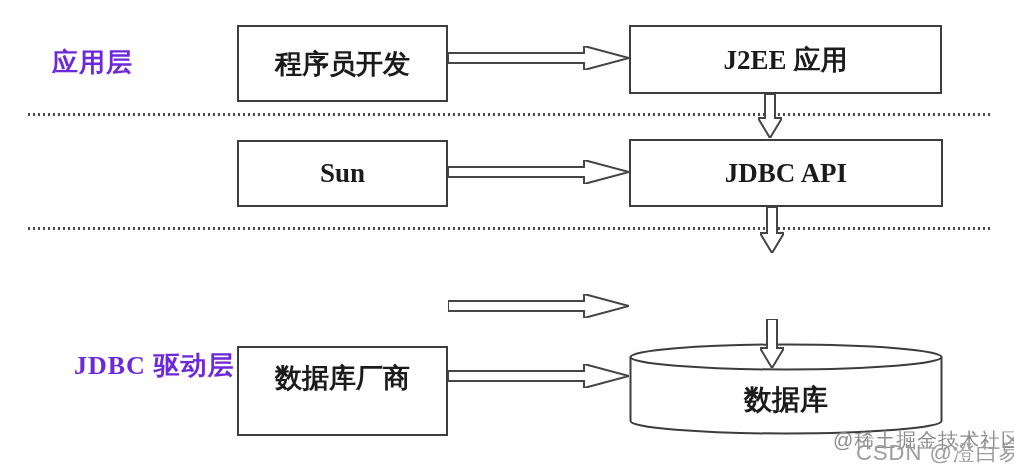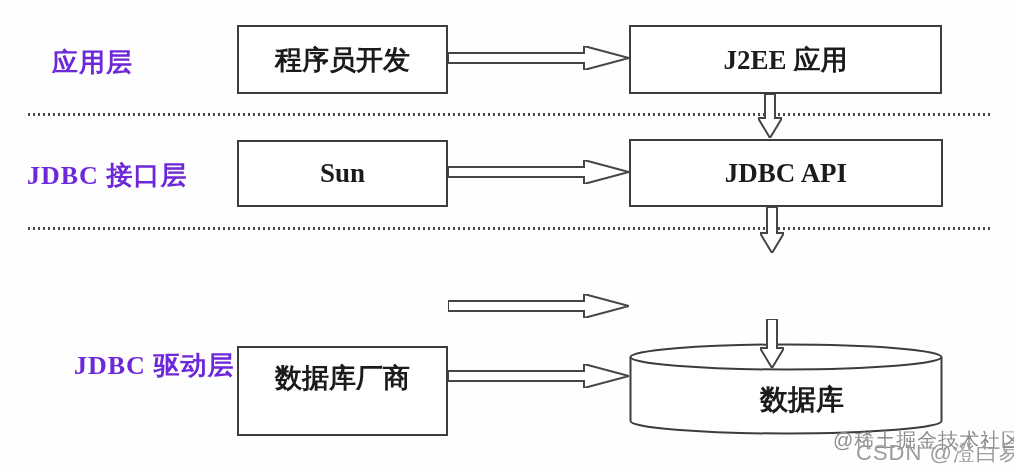--- a/index.html
+++ b/index.html
@@ -34,27 +34,26 @@
   }
   .wm-juejin{left:833px;top:427px;font-size:20px;color:#8d8d8d;letter-spacing:1px;}
   .wm-csdn{left:856px;top:438px;font-size:22px;color:#9c9c9c;letter-spacing:1px;}
 </style>
 </head>
 <body>
 
 <div class="stage">
 
   <div class="layer-label" style="left:52px;top:45px;">应用层</div>
-  <div class="layer-label" style="left:27px;top:158px;">JDBC 接口层</div>
   <div class="layer-label" style="left:27px;top:348px;margin-left:47px;">JDBC 驱动层</div>
 
   <div class="sep" style="top:113px;"></div>
   <div class="sep" style="top:227px;"></div>
 
-  <div class="node" style="left:237px;top:25px;width:211px;height:69px;">
+  <div class="node" style="left:237px;top:25px;width:211px;height:77px;">
     <span>程序员开发</span>
   </div>
   <div class="node" style="left:629px;top:25px;width:313px;height:69px;">
     <span>J2EE 应用</span>
   </div>
 
   <div class="node" style="left:237px;top:140px;width:211px;height:67px;justify-content:center;">
     <span>Sun</span>
   </div>
   <div class="node" style="left:629px;top:139px;width:314px;height:68px;">
@@ -64,21 +63,21 @@
   <div class="node" style="left:237px;top:298px;width:211px;height:90px;padding-bottom:26px;margin-top:48px;">
     <span>数据库厂商</span>
   </div>
 
   <div class="cyl" style="left:629px;top:343px;">
     <svg width="314" height="92" viewBox="0 0 314 92">
       <path d="M1.5,14 L1.5,78 A155.5,12.5 0 0 0 312.5,78 L312.5,14" fill="#ffffff" stroke="#3d3d3d" stroke-width="2"></path>
       <ellipse cx="157" cy="14" rx="155.5" ry="12.5" fill="#ffffff" stroke="#3d3d3d" stroke-width="2"></ellipse>
     </svg>
   </div>
-  <div class="cyl-label" style="left:629px;top:381px;width:314px;padding-left:16px;">数据库</div>
+  <div class="cyl-label" style="left:629px;top:381px;width:314px;">数据库</div>
 
   <div class="arrow" style="left:448px;top:46px;">
     <svg width="181" height="24" viewBox="0 0 181 24">
       <polygon points="0,7 136,7 136,0 181,12 136,24 136,17 0,17" fill="#ffffff" stroke="#454545" stroke-width="2"></polygon>
     </svg>
   </div>
   <div class="arrow" style="left:448px;top:160px;">
     <svg width="181" height="24" viewBox="0 0 181 24">
       <polygon points="0,7 136,7 136,0 181,12 136,24 136,17 0,17" fill="#ffffff" stroke="#454545" stroke-width="2"></polygon>
     </svg>

